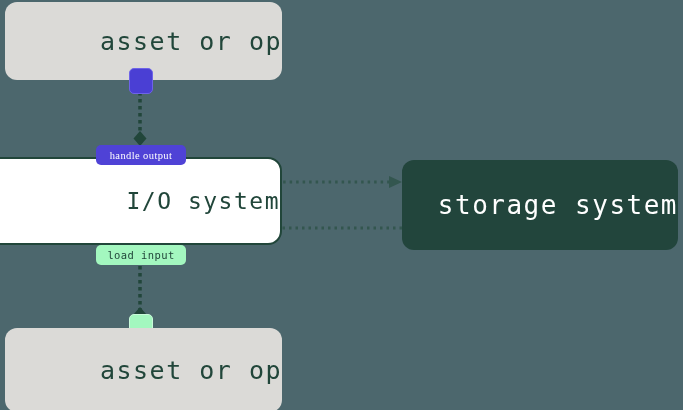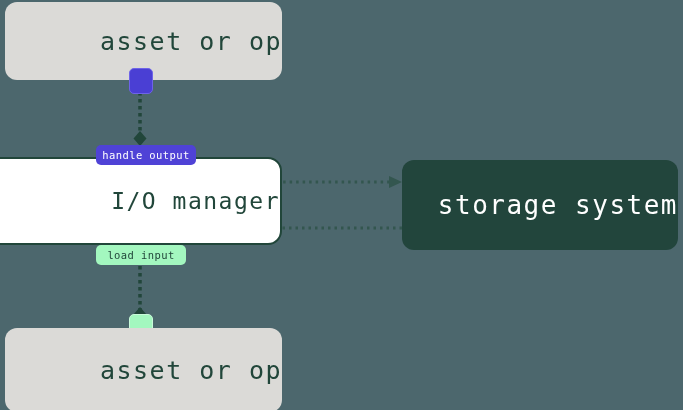--- a/index.html
+++ b/index.html
@@ -89,24 +89,25 @@
     align-items: center;
     justify-content: center;
     border-radius: 5px;
     font-size: 10.5px;
     letter-spacing: 0.4px;
     white-space: nowrap;
   }
   .badge-handle {
     left: 96px;
     top: 145px;
-    width: 100px;
+    width: 90px;
     height: 20px;
     background: #4f42d6;
     color: #ffffff;
+    font-family: Liberation Serif, serif;
   }
   .badge-load {
     left: 96px;
     top: 245px;
     width: 90px;
     height: 20px;
     background: #a3f7bf;
     color: #21463a;
   }
   svg.edges {
@@ -147,21 +148,21 @@
     </g>
   </svg>
 
   <div class="node node-asset node-asset-top">
     <span>asset or op</span>
   </div>
 
   <div class="connector connector-out"></div>
 
   <div class="node node-iomgr">
-    <span>I/O manager</span>
+    <span>I/O system</span>
   </div>
 
   <div class="node node-storage">
     <span>storage system</span>
   </div>
 
   <div class="connector connector-in"></div>
 
   <div class="node node-asset node-asset-bottom">
     <span>asset or op</span>

